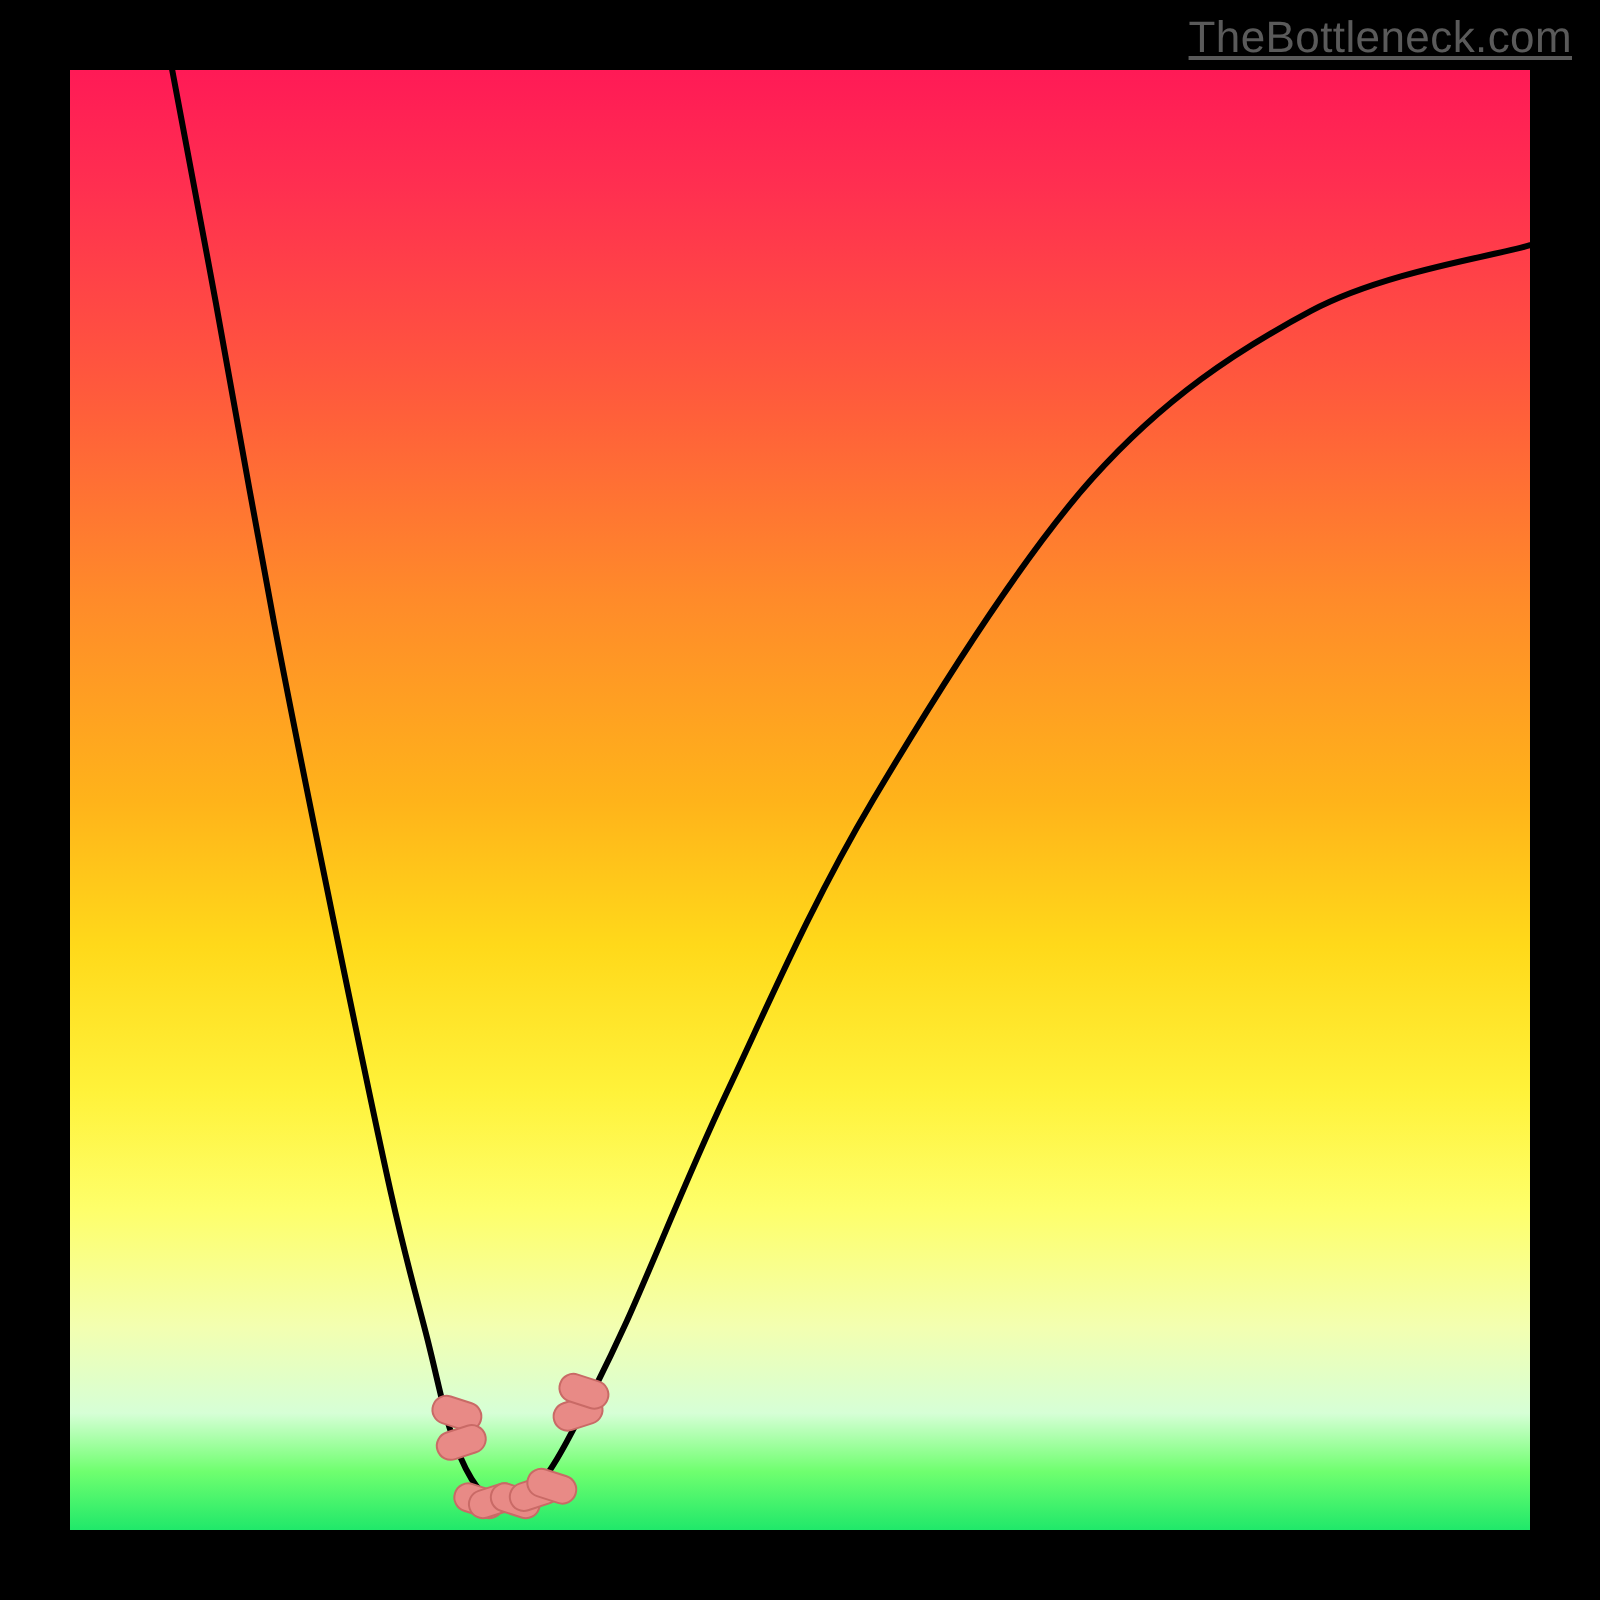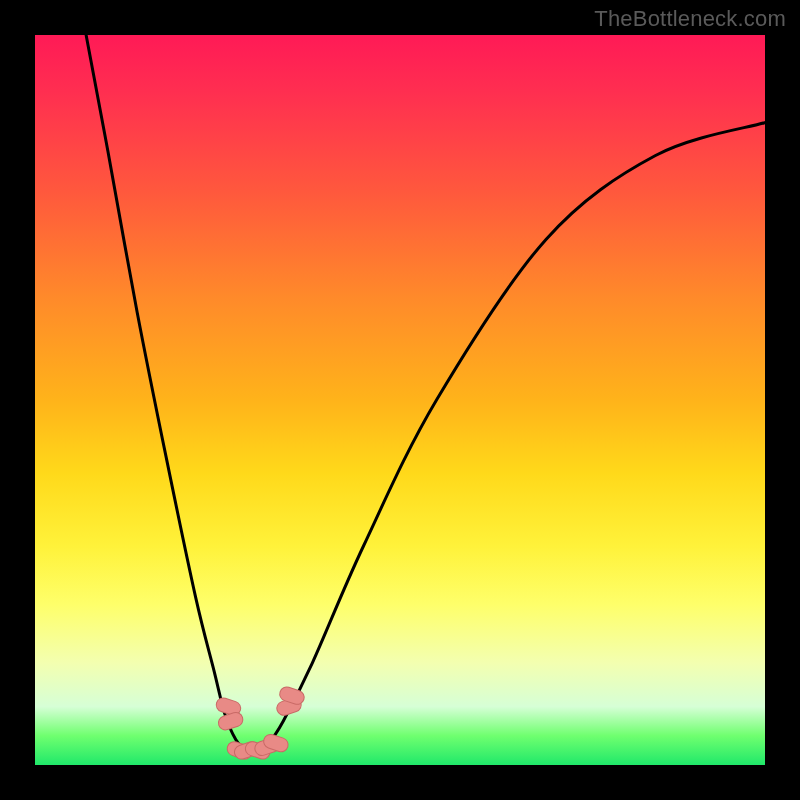--- a/index.html
+++ b/index.html
@@ -49,20 +49,21 @@
   }
   .watermark {
     position: absolute;
     top: 6px;
     right: 14px;
     color: #5a5a5a;
     font-size: 22px;
     font-weight: 500;
     letter-spacing: 0.2px;
     user-select: none;
+    text-decoration: underline;
   }
   svg.curves {
     position: absolute;
     inset: 0;
     width: 100%;
     height: 100%;
   }
 </style>
 </head>
 <body>

